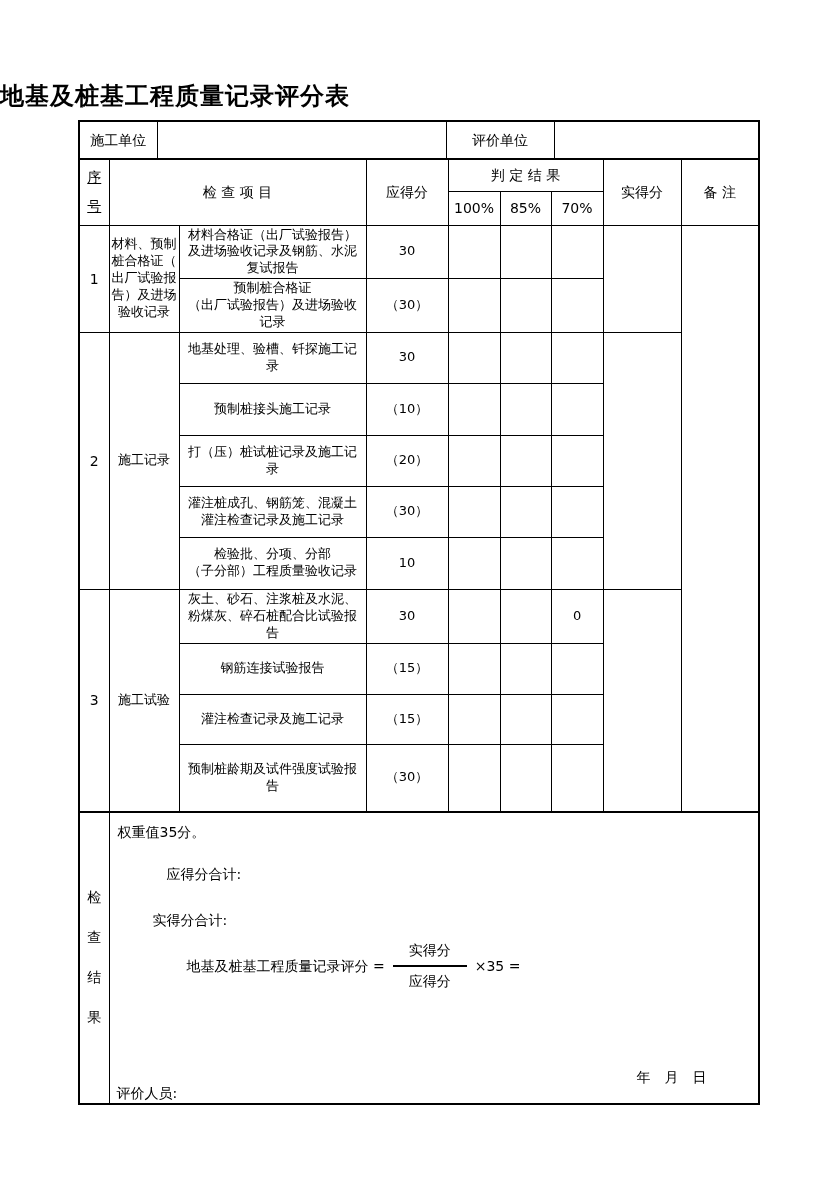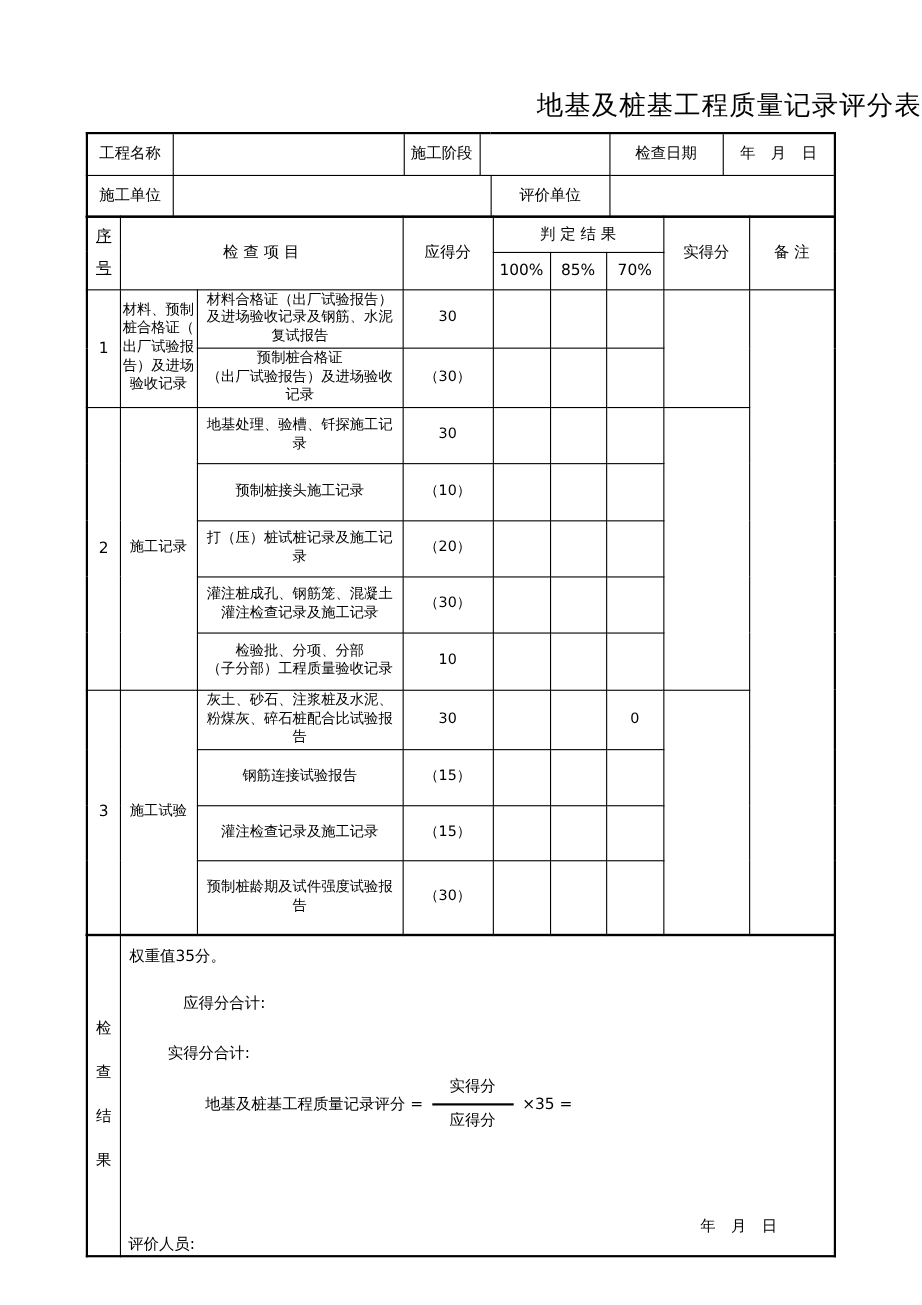--- a/index.html
+++ b/index.html
@@ -5,21 +5,21 @@
   * { box-sizing: border-box; margin: 0; padding: 0; }
   html, body { background: #fff; }
   body {
     width: 838px; height: 1186px;
     font-family: "DejaVu Sans", "Liberation Sans", sans-serif;
     color: #000;
   }
   .page { position: relative; width: 838px; height: 1186px; background: #fff; overflow: hidden; }
   .title {
     position: absolute; top: 80px; left: 0; width: 100%;
-    text-align: right; font-size: 24px; font-weight: normal; letter-spacing: 1px;
+    text-align: left; font-size: 24px; font-weight: bold; letter-spacing: 1px;
   }
   .tables { position: absolute; left: 78px; top: 120px; width: 684px; }
   table { border-collapse: collapse; table-layout: fixed; width: 680px; }
   table.t { border: 2px solid #000; }
   table.t + table.t { margin-top: -2px; }
   td {
     border: 1px solid #000;
     text-align: center; vertical-align: middle;
     font-size: 14px; line-height: 1.3; overflow: hidden;
     padding: 1px 2px;
@@ -53,28 +53,20 @@
       <colgroup>
         <col style="width:78px">
           <col style="width:210px">
           <col style="width:69px">
         <col style="width:10px">
           <col style="width:108px">
           <col style="width:103px">
           <col style="width:102px">
       </colgroup>
       <tbody>
-          <tr style="height:38px">
-        <td>工程名称</td>
-        <td></td>
-        <td>施工阶段</td>
-        <td colspan="2"></td>
-        <td>检查日期</td>
-        <td>年　月　日</td>
-      </tr>
       <tr style="height:38px">
         <td>施工单位</td>
         <td colspan="3"></td>
         <td>评价单位</td>
         <td colspan="2"></td>
       </tr>
     </tbody>
       </table>
 
     <table class="t">

